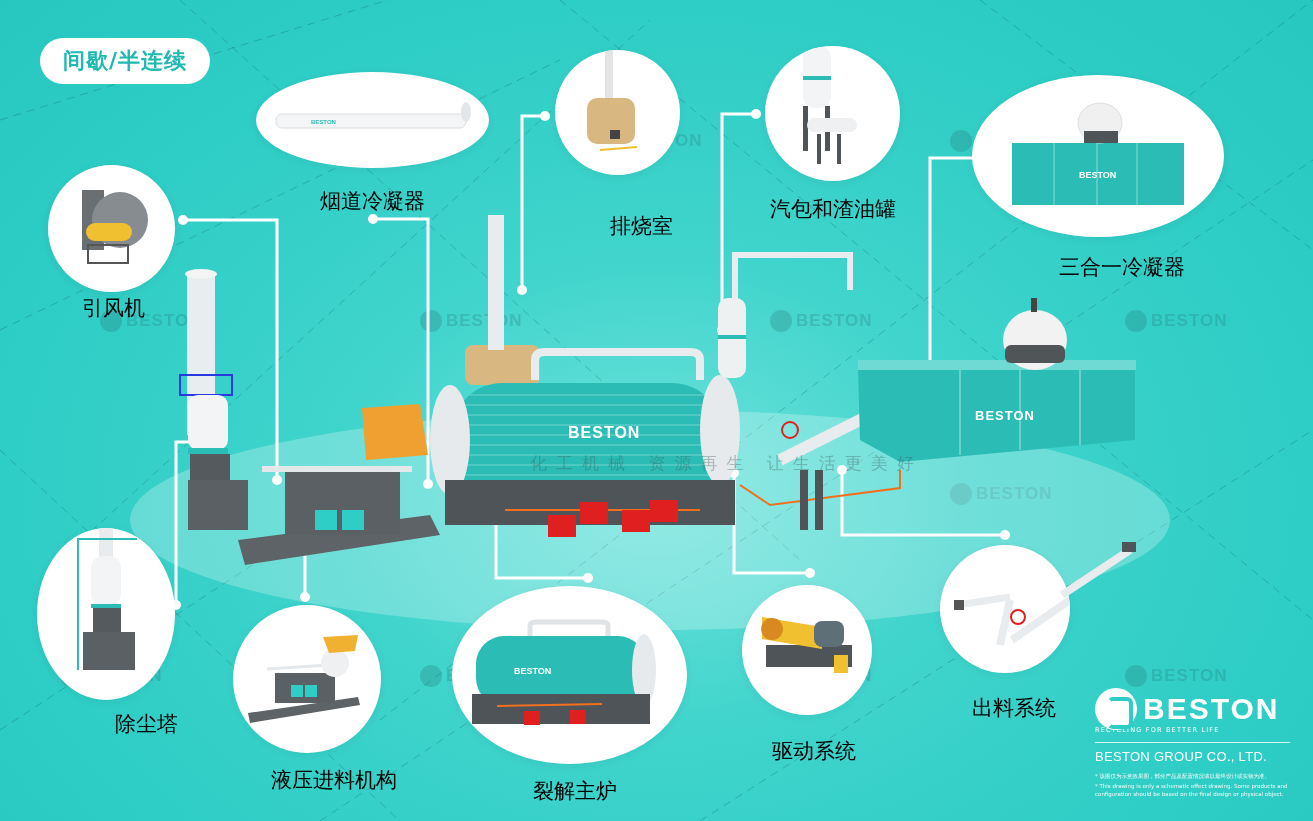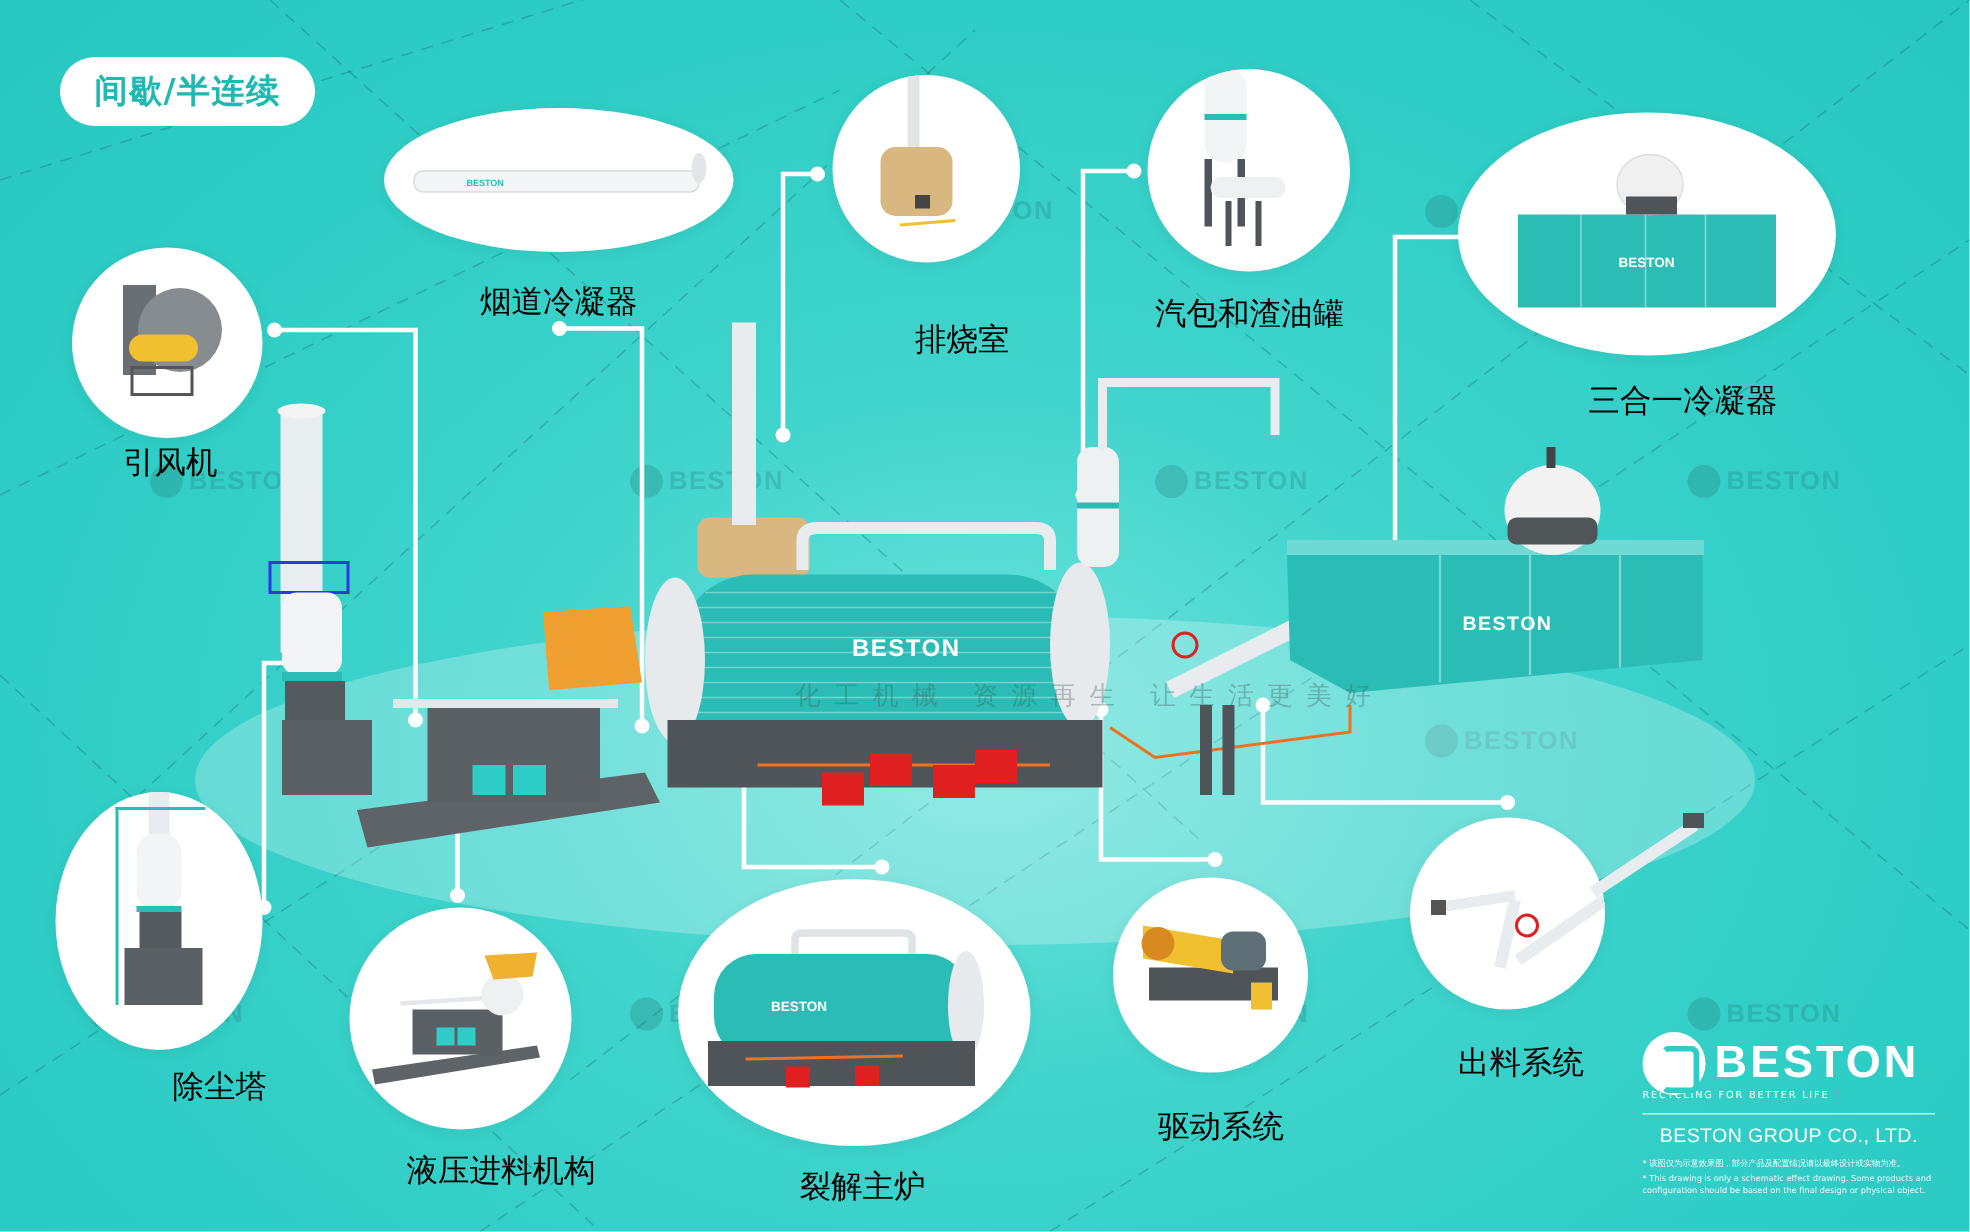--- a/index.html
+++ b/index.html
@@ -45,21 +45,21 @@
     width: 42px; height: 42px; border-radius: 50%; background: #ffffff;
     position: relative;
   }
   .brand-logo::after {
     content: ""; position: absolute; left: 12px; top: 9px; width: 18px; height: 24px;
     border: 4px solid #2ecdc5; border-left-color: transparent; border-radius: 6px;
   }
   .brand-name { font-family: "Liberation Sans", sans-serif; font-weight: bold; font-size: 30px; letter-spacing: 2px; }
   .brand-tag { font-size: 6.5px; letter-spacing: 1.2px; margin-top: -4px; }
   .brand-hr { height: 1px; background: rgba(255,255,255,0.8); margin: 8px 0 6px; }
-  .brand-company { font-family: "Liberation Sans", sans-serif; font-size: 13px; text-align: center; letter-spacing: 0.3px; }
+  .brand-company { font-family: "Liberation Sans", sans-serif; font-size: 13px; text-align: left; letter-spacing: 0.3px; }
   .brand-note { font-size: 5.5px; line-height: 8px; margin-top: 8px; opacity: 0.95; }
   .machine { position: absolute; }
 </style>
 </head>
 <body>
 
 <svg class="dash-lines" width="1313" height="821">
   <g stroke="rgba(20,110,110,0.35)" stroke-width="1" stroke-dasharray="8 6" fill="none">
     <line x1="0" y1="120" x2="420" y2="-10"></line>
     <line x1="0" y1="330" x2="560" y2="60"></line>

